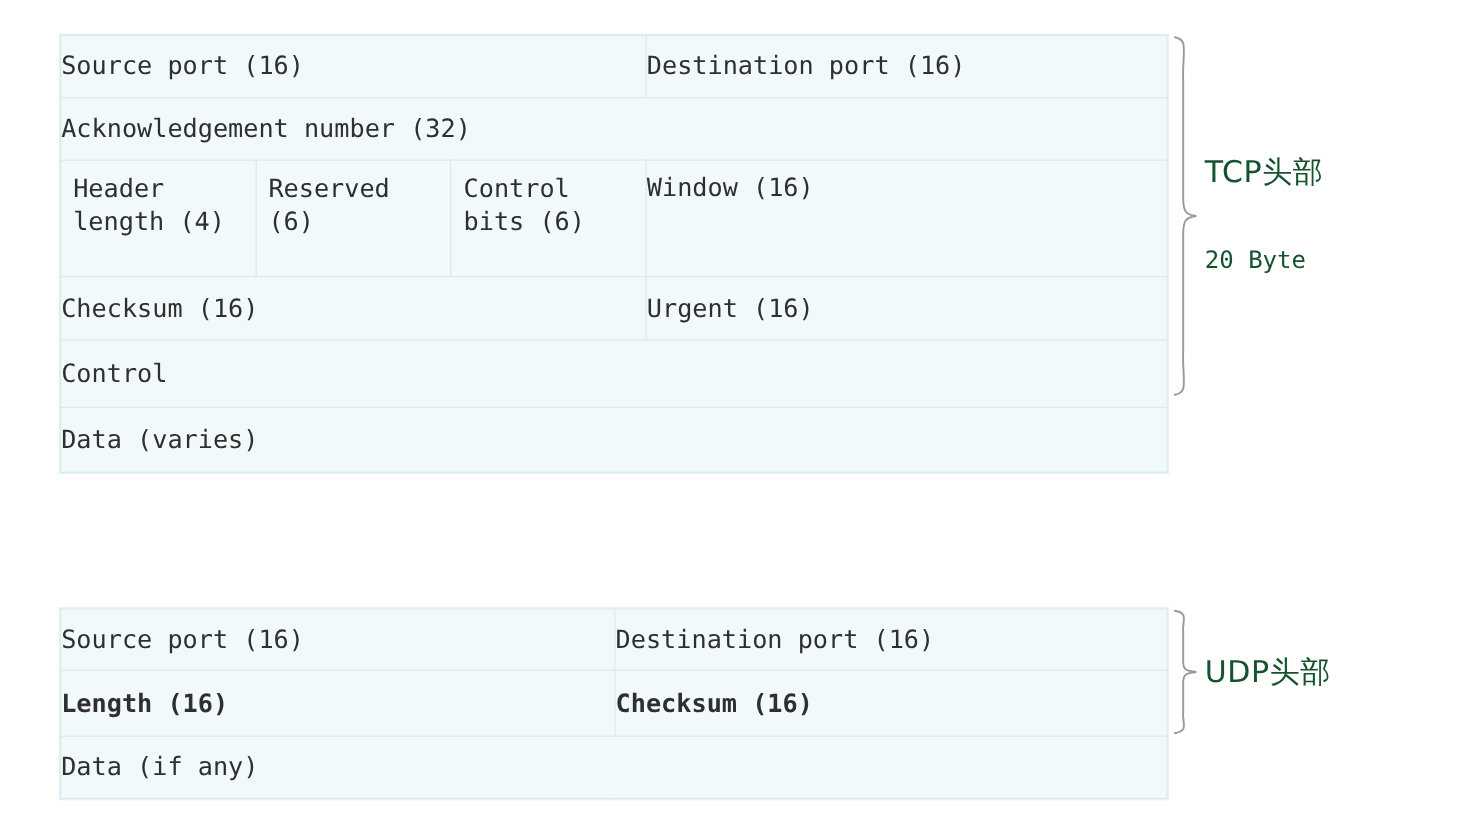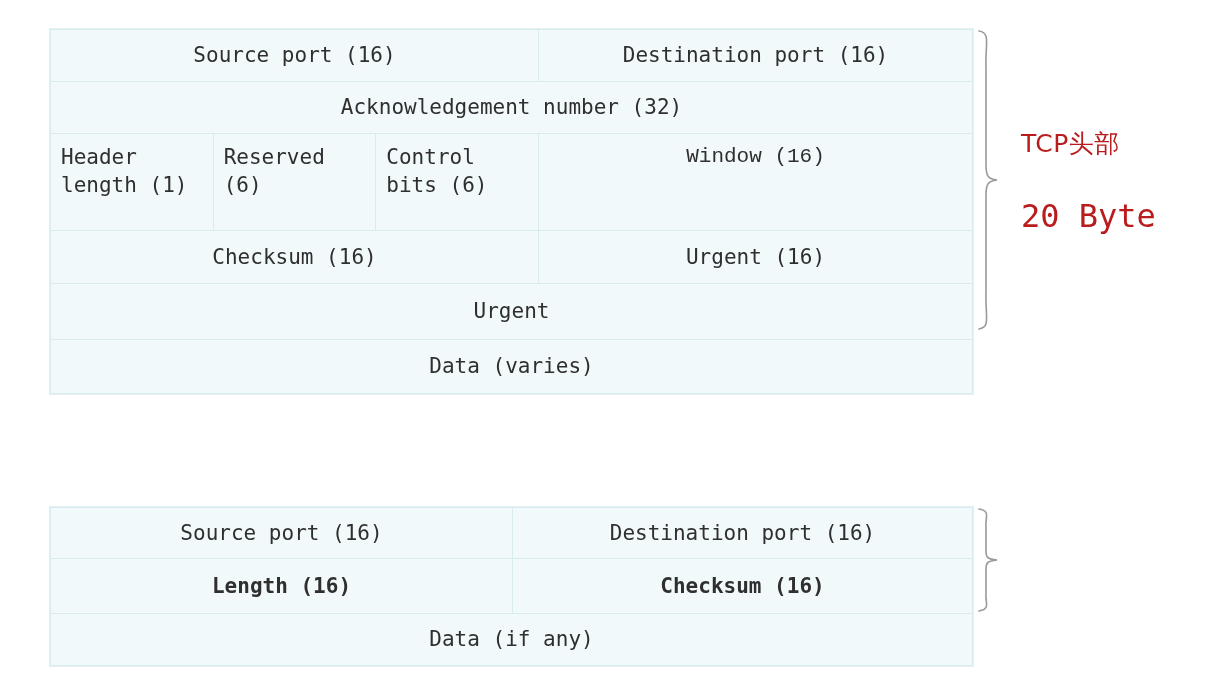--- a/index.html
+++ b/index.html
@@ -24,36 +24,35 @@
     background: #f2f9fa;
     box-shadow: 0 0 0 1px #e4f1f3;
   }
   .pkt-table td {
     background: #f2f9fa;
     border: 1px solid #d8ecef;
     font-family: "DejaVu Sans Mono", monospace;
     font-size: 21px;
     line-height: 27px;
     color: #2f2f2f;
-    text-align: center;
+    text-align: left;
     vertical-align: middle;
     padding: 0;
     white-space: pre;
   }
   .pkt-table td.left {
     text-align: left;
     vertical-align: top;
     padding: 9px 0 0 10px;
     white-space: normal;
     line-height: 28px;
   }
   .pkt-table td.top {
     vertical-align: top;
     padding-top: 9px;
-    font-family: Liberation Mono, monospace;
   }
 
   
   #tcp-table {
     left: 50px;
     top: 29px;
     width: 920px;
   }
   #tcp-table .r1 { height: 52px; }
   #tcp-table .r2 { height: 56px; }
@@ -79,28 +78,28 @@
     display: flex;
     align-items: center;
   }
   .brace-svg {
     display: block;
   }
   .brace-label {
     font-family: "DejaVu Sans", sans-serif;
     font-size: 25px;
     line-height: 36px;
-    color: #b91c1c;
+    color: #14532d;
     white-space: pre-line;
-    margin-left: 20px;
+    margin-left: 3px;
     letter-spacing: 0.5px;
   }
   .brace-label .mono-line {
     font-family: "DejaVu Sans Mono", monospace;
-    font-size: 32px;
+    font-size: 20px;
     display: block;
     letter-spacing: 0px;
   }
   .brace-label .cn-line {
     display: block;
   }
 
   #tcp-brace { left: 975px; top: 29px; height: 302px; }
   #udp-brace { left: 975px; top: 507px; height: 106px; }
 </style>
@@ -110,31 +109,31 @@
 <table id="tcp-table" class="pkt-table">
   <tbody>
       <tr class="r1">
     <td colspan="3" class="center" style="width:487px;">Source port (16)</td>
     <td class="center" style="width:433px;">Destination port (16)</td>
   </tr>
   <tr class="r3">
     <td colspan="4" class="center">Acknowledgement number (32)</td>
   </tr>
   <tr class="r4">
-    <td class="left" style="width:182px;">Header length (1)</td>
+    <td class="left" style="width:182px;">Header length (4)</td>
     <td class="left" style="width:142px;">Reserved (6)</td>
     <td class="left" style="width:163px;">Control bits (6)</td>
     <td class="top" style="width:433px;">Window (16)</td>
   </tr>
   <tr class="r5">
     <td colspan="3" class="center">Checksum (16)</td>
     <td class="center">Urgent (16)</td>
   </tr>
   <tr class="r6">
-    <td colspan="4" class="center">Urgent</td>
+    <td colspan="4" class="center">Control</td>
   </tr>
   <tr class="r7">
     <td colspan="4" class="center">Data (varies)</td>
   </tr>
 </tbody>
   </table>
 
 <div id="tcp-brace" class="brace-group">
   <svg class="brace-svg" width="26" height="302" viewBox="0 0 26 302">
     <path d="M4 2 C16 4, 10 14, 11 40 L11 136 C11 147, 13 150, 22 151
@@ -161,14 +160,15 @@
   </tr>
 </tbody>
   </table>
 
 <div id="udp-brace" class="brace-group">
   <svg class="brace-svg" width="26" height="106" viewBox="0 0 26 106">
     <path d="M4 2 C16 4, 10 10, 11 20 L11 44 C11 51, 13 52, 22 53
              C13 54, 11 55, 11 62 L11 86 C10 96, 16 102, 4 104" fill="none" stroke="#9a9a9a" stroke-width="1.6" stroke-linecap="round"></path>
   </svg>
   <div class="brace-label">
+    <span class="cn-line">UDP头部</span>
   </div>
 </div>
 
 </body></html>

